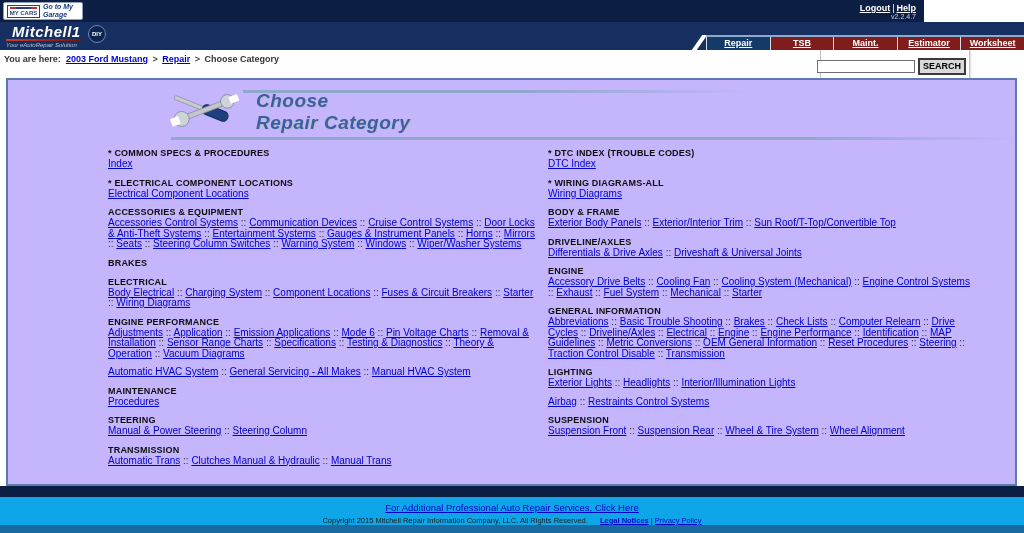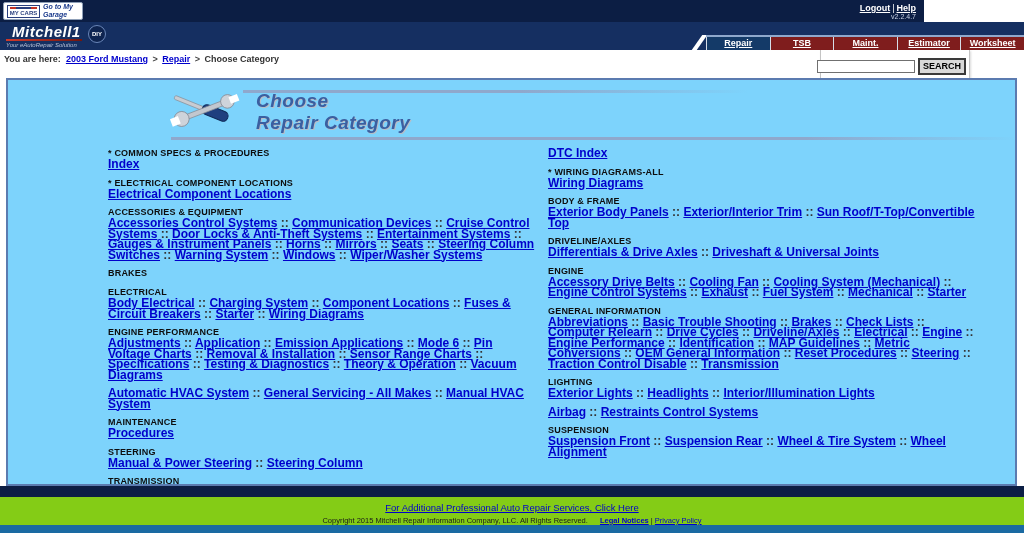--- a/index.html
+++ b/index.html
@@ -32,38 +32,38 @@
   
   .crumb-row { position: absolute; left: 0; top: 50px; width: 983px; height: 28px; background: #fff; }
   .breadcrumb { position: absolute; left: 4px; top: 4px; font-size: 9px; font-weight: bold; color: #333; }
   .breadcrumb a { color: #0000cc; text-decoration: underline; }
   .bc-sep { color: #444; padding: 0 2px; }
   .search-panel { position: absolute; right: 13px; top: 0; width: 150px; height: 23px; background: #fff; border: 1px solid #c4c4c4; border-top: none; box-shadow: 1px 1px 2px rgba(0,0,0,.15); display: flex; align-items: center; justify-content: flex-end; gap: 3px; padding: 16px 3px; }
   .search-input { width: 98px; height: 13px; border: 1px solid #707070; font-size: 9px; padding: 0 2px; }
   .search-button { height: 17px; font-size: 9px; font-weight: bold; color: #000; background: #d9d9d9; border: 2px solid #3a3a3a; padding: 0 3px; cursor: pointer; font-family: "Liberation Sans", sans-serif; }
 
   
-  .main-box { position: absolute; left: 6px; top: 78px; width: 1011px; height: 408px; background: #7dd3fc; border: 2px solid #5b7bb0; }
+  .main-box { position: absolute; left: 6px; top: 78px; width: 1011px; height: 408px; background: #c4b5fd; border: 2px solid #5b7bb0; }
   .rule-top { position: absolute; left: 235px; top: 10px; width: 505px; height: 3px; background: linear-gradient(to right, #8fa8cc 55%, rgba(143,168,204,0)); }
   .rule-bottom { position: absolute; left: 163px; top: 57px; width: 846px; height: 3px; background: linear-gradient(to right, #8fa8cc 75%, rgba(143,168,204,0)); }
   .title-banner { position: absolute; left: 160px; top: 7px; display: flex; gap: 14px; align-items: flex-start; }
   .title-text { font-size: 19px; font-weight: bold; font-style: italic; color: #3b5fa0; line-height: 1.18; letter-spacing: .5px; text-shadow: 1px 1px 0 #b9bdc6; padding-top: 3px; }
 
   .columns { position: absolute; left: 0; top: 68px; width: 100%; display: flex; padding: 0 40px 0 100px; }
   .col-left { width: 430px; flex: none; margin-right: 10px; }
   .col-right { flex: 1; }
   .section { margin-bottom: 8px; }
   .sec-heading { font-size: 9px; font-weight: bold; color: #0d0d0d; line-height: 11px; letter-spacing: .2px; }
-  .sec-links { font-size: 12px; font-weight: bold; line-height: 10.5px; color: #222; }
+  .sec-links { font-size: 10px; font-weight: normal; line-height: 10.5px; color: #222; }
   .sec-links a { color: #0000cc; text-decoration: underline; }
   .link-sep { color: #333; }
 
   
   .footer-navy { position: absolute; left: 0; top: 486px; width: 1024px; height: 11px; background: #0c1e44; }
-  .footer-white { position: absolute; left: 0; top: 497px; width: 1024px; height: 28px; background: #84cc16; text-align: center; }
+  .footer-white { position: absolute; left: 0; top: 497px; width: 1024px; height: 28px; background: #0ea5e9; text-align: center; }
   .services-link { display: inline-block; font-size: 9.5px; color: #0000cc; text-decoration: underline; margin-top: 1px; }
   .copyright-line { font-size: 7.5px; color: #1a1a1a; margin-top: 1px; }
   .copyright-line a { color: #0000cc; text-decoration: underline; }
   .copyright-line .legal { font-weight: bold; margin-left: 10px; }
   .top-link { display: inline-block; font-size: 9px; font-weight: bold; color: #0000cc; margin-top: 1px; text-decoration: underline; }
   .footer-blue { position: absolute; left: 0; top: 525px; width: 1024px; height: 8px; background: #1a6aa2; }
 </style>
 </head>
 <body>
 
@@ -162,20 +162,21 @@
           <div class="sec-heading">STEERING</div>
           <div class="sec-links"><a>Manual &amp; Power Steering</a><span class="link-sep"> :: </span><a>Steering Column</a></div>
         </div>
         <div class="section">
           <div class="sec-heading">TRANSMISSION</div>
           <div class="sec-links"><a>Automatic Trans</a><span class="link-sep"> :: </span><a>Clutches Manual &amp; Hydraulic</a><span class="link-sep"> :: </span><a>Manual Trans</a></div>
         </div>
       </div>
     <div class="col-right">
         <div class="section">
+          <div class="sec-heading">* DTC INDEX (TROUBLE CODES)</div>
           <div class="sec-links"><a>DTC Index</a></div>
         </div>
         <div class="section">
           <div class="sec-heading">* WIRING DIAGRAMS-ALL</div>
           <div class="sec-links"><a>Wiring Diagrams</a></div>
         </div>
         <div class="section">
           <div class="sec-heading">BODY &amp; FRAME</div>
           <div class="sec-links"><a>Exterior Body Panels</a><span class="link-sep"> :: </span><a>Exterior/Interior Trim</a><span class="link-sep"> :: </span><a>Sun Roof/T-Top/Convertible Top</a></div>
         </div>

